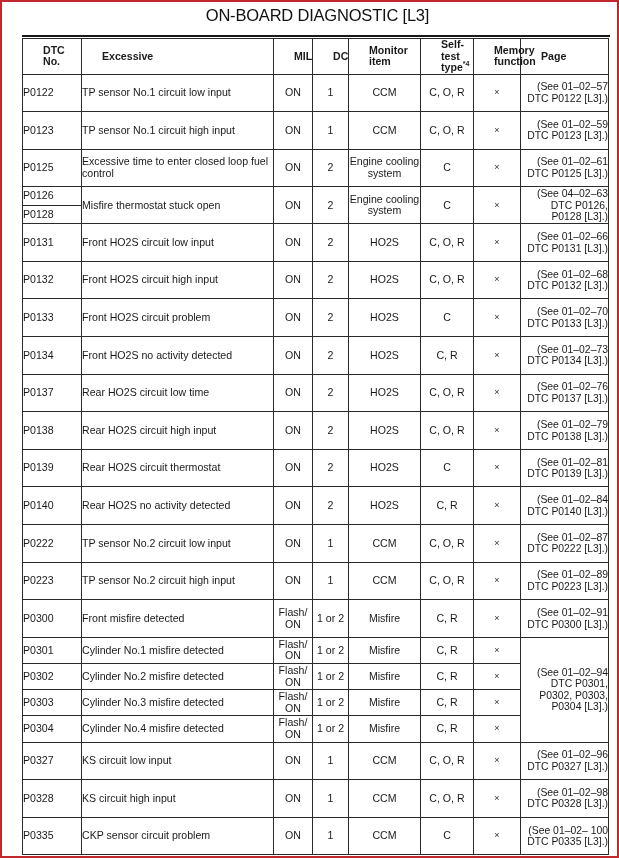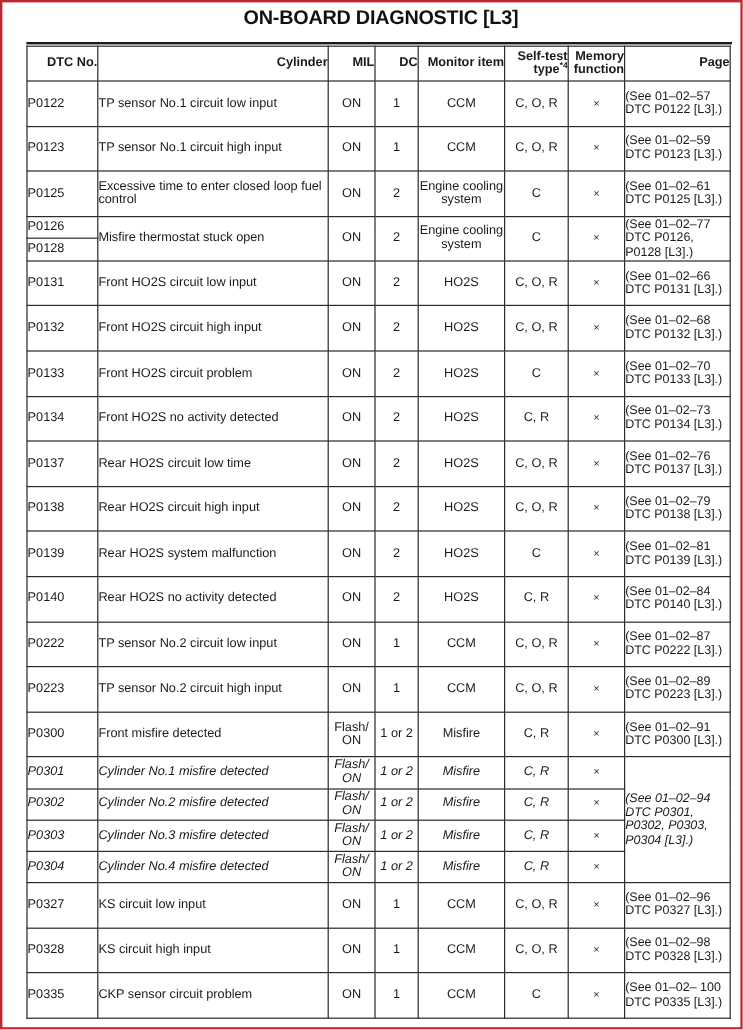--- a/index.html
+++ b/index.html
@@ -1,34 +1,34 @@
 <!DOCTYPE html>
 <html><head>
 <meta charset="utf-8">
 <style>
   html, body { margin:0; padding:0; background:#ffffff; }
   body { width:619px; height:858px; position:relative; overflow:hidden;
          font-family:"Liberation Sans", sans-serif; color:#1a1a1a; }
   .frame { position:absolute; left:0; top:0; width:615px; height:854px;
            border:2px solid #c0282d; box-sizing:content-box; }
   .title { position:absolute; left:16px; right:0; top:6px; text-align:center;
-           font-weight:bold; font-size:16.5px; letter-spacing:-0.2px; color:#111; }
+           font-weight:normal; font-size:16.5px; letter-spacing:-0.2px; color:#111; }
   .rule { position:absolute; left:22px; width:588px; top:35px; height:2px; background:#1a1a1a; }
   table.dtc { position:absolute; left:22px; top:38px; width:586px;
               border-collapse:collapse; table-layout:fixed; font-size:10.6px; }
   table.dtc td, table.dtc th { border:1px solid #2a2a2a; padding:0; vertical-align:middle; line-height:11.5px; }
-  table.dtc th { font-weight:bold; text-align:right; height:28px; font-size:10.6px; }
+  table.dtc th { font-weight:bold; text-align:left; height:28px; font-size:10.6px;padding-left:20px; }
   th .sup { font-size:7px; vertical-align:super; line-height:0; }
   td.code { padding-left:4px; text-align:left; }
   td.cond { padding-left:4px; text-align:left;margin-left:40px; }
   td.c { text-align:center; }
-  td.page { padding-left:4px; text-align:left; font-size:10.4px; line-height:11.4px; }
+  td.page { padding-left:4px; text-align:right; font-size:10.4px; line-height:11.4px; }
   tr.std td { height:36.6px; }
   tr.half td { height:17.5px; }
-  tr.cyl td { height:25.2px;font-style:italic; }
+  tr.cyl td { height:25.2px; }
   td.mem { font-size:9px; color:#333; }
   .ml { display:block; }
 </style>
 </head>
 <body>
 
 <div class="frame"></div>
 <div class="title">ON-BOARD DIAGNOSTIC [L3]</div>
 <div class="rule"></div>
 
@@ -39,21 +39,21 @@
     <col style="width:39px">
     <col style="width:36px">
     <col style="width:72px">
     <col style="width:53px">
     <col style="width:47px">
     <col style="width:88px">
   </colgroup>
   <thead>
     <tr>
       <th>DTC No.</th>
-      <th>Cylinder</th>
+      <th>Excessive</th>
       <th>MIL</th>
       <th>DC</th>
       <th>Monitor item</th>
       <th>
         <span class="ml">Self-test</span>
         <span>type</span><span class="sup">*4</span>
       </th>
       <th>
         <span class="ml">Memory</span>
         <span class="ml">function</span>
@@ -95,21 +95,21 @@
     </tr>
 
     <tr class="half">
       <td class="code">P0126</td>
       <td class="cond" rowspan="2">Misfire thermostat stuck open</td>
       <td class="c" rowspan="2">ON</td>
       <td class="c" rowspan="2">2</td>
       <td class="c" rowspan="2">Engine cooling system</td>
       <td class="c" rowspan="2">C</td>
       <td class="c mem" rowspan="2">×</td>
-      <td class="page" rowspan="2">(See 01–02–77 DTC P0126, P0128 [L3].)</td>
+      <td class="page" rowspan="2">(See 04–02–63 DTC P0126, P0128 [L3].)</td>
     </tr>
     <tr class="half">
       <td class="code">P0128</td>
     </tr>
 
     <tr class="std">
       <td class="code">P0131</td>
       <td class="cond">Front HO2S circuit low input</td>
       <td class="c">ON</td>
       <td class="c">2</td>
@@ -163,21 +163,21 @@
       <td class="cond">Rear HO2S circuit high input</td>
       <td class="c">ON</td>
       <td class="c">2</td>
       <td class="c">HO2S</td>
       <td class="c">C, O, R</td>
       <td class="c mem">×</td>
       <td class="page">(See 01–02–79 DTC P0138 [L3].)</td>
     </tr>
     <tr class="std">
       <td class="code">P0139</td>
-      <td class="cond">Rear HO2S system malfunction</td>
+      <td class="cond">Rear HO2S circuit thermostat</td>
       <td class="c">ON</td>
       <td class="c">2</td>
       <td class="c">HO2S</td>
       <td class="c">C</td>
       <td class="c mem">×</td>
       <td class="page">(See 01–02–81 DTC P0139 [L3].)</td>
     </tr>
     <tr class="std">
       <td class="code">P0140</td>
       <td class="cond">Rear HO2S no activity detected</td>

